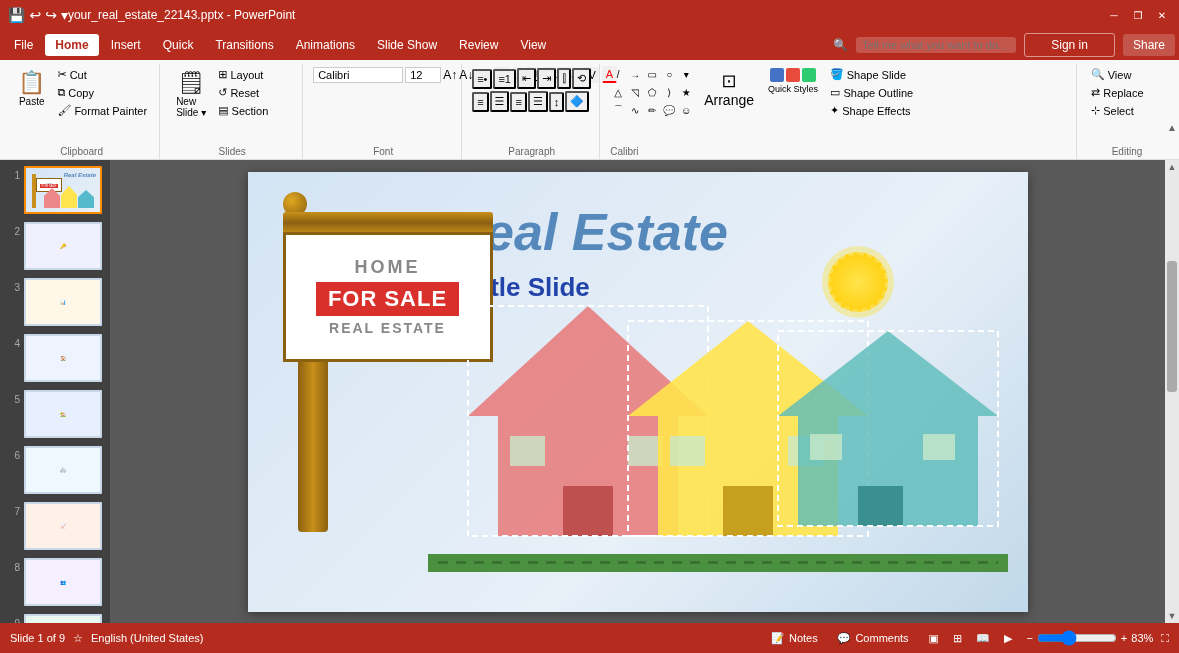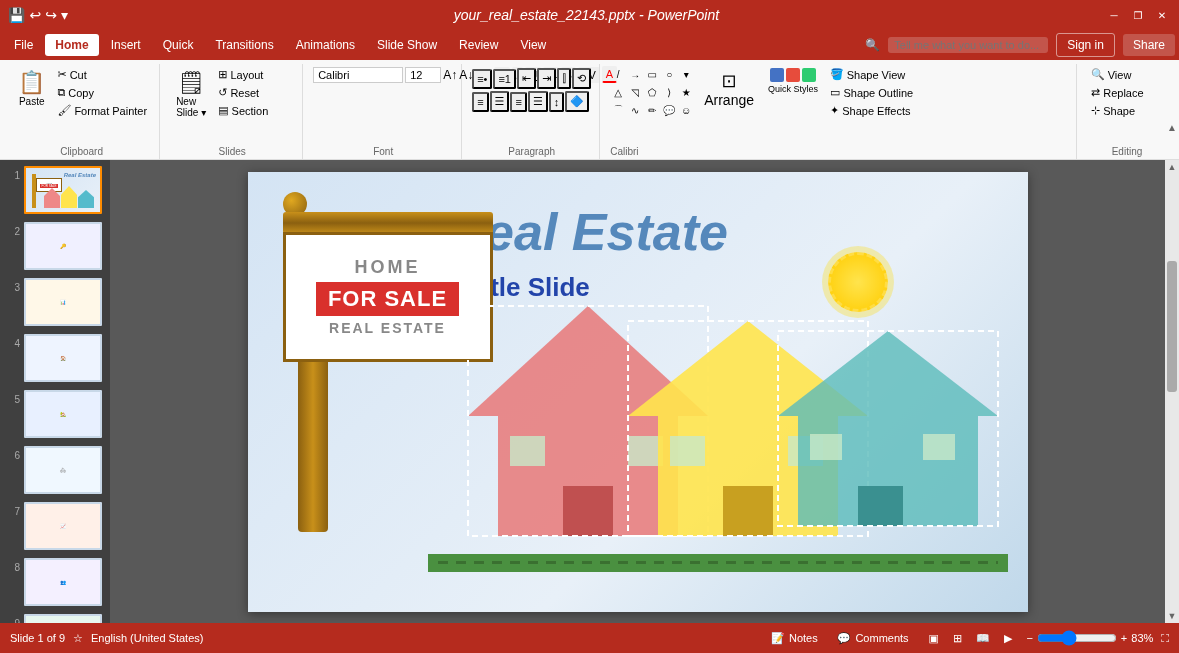--- a/index.html
+++ b/index.html
@@ -8,21 +8,21 @@
     
     #titlebar {
       height: 30px;
       background: #b52b1e;
       display: flex;
       align-items: center;
       justify-content: space-between;
       padding: 0 8px;
       color: white;
     }
-    #titlebar .title { flex: 1; text-align: center; font-size: 14px; font-style: italic; }
+    #titlebar .title { flex: 1; font-size: 12px; }
     #titlebar .window-controls { display: flex; gap: 6px; }
     #titlebar .win-btn { width: 18px; height: 18px; display: flex; align-items: center; justify-content: center; font-size: 10px; cursor: pointer; }
     #titlebar .left-icons { display: flex; align-items: center; gap: 4px; }
     #titlebar .left-icons span { font-size: 14px; cursor: pointer; }
 
     
     #menubar {
       height: 30px;
       background: #b52b1e;
       display: flex;
@@ -33,21 +33,21 @@
     }
     .menu-item {
       padding: 4px 10px;
       cursor: pointer;
       border-radius: 3px;
       font-size: 12px;
       white-space: nowrap;
     }
     .menu-item.active { background: white; color: #b52b1e; font-weight: 600; }
     .menu-right { margin-left: auto; display: flex; align-items: center; gap: 8px; color: white; font-size: 12px; }
-    .sign-in-btn { padding: 4px 10px; border: 1px solid rgba(255,255,255,0.5); border-radius: 3px; cursor: pointer; }
+    .sign-in-btn { padding: 4px 26px; border: 1px solid rgba(255,255,255,0.5); border-radius: 3px; cursor: pointer; }
     .share-btn { padding: 4px 10px; background: rgba(255,255,255,0.2); border-radius: 3px; cursor: pointer; }
 
     
     #ribbon {
       height: 100px;
       background: #f8f8f8;
       border-bottom: 1px solid #ddd;
       display: flex;
       flex-direction: column;
     }
@@ -471,21 +471,21 @@
           <div style="display:flex;gap:2px;">
             <div style="width:14px;height:14px;background:#4472c4;border-radius:2px;"></div>
             <div style="width:14px;height:14px;background:#e74c3c;border-radius:2px;"></div>
             <div style="width:14px;height:14px;background:#2ecc71;border-radius:2px;"></div>
           </div>
           <span style="font-size:9px;margin-top:2px;">Quick Styles</span>
         </div>
         <div class="rb-small-group">
           <div class="rb-small">
             <span>🪣</span>
-            <span>Shape View</span>
+            <span>Shape Slide</span>
           </div>
           <div class="rb-small">
             <span>▭</span>
             <span>Shape Outline</span>
           </div>
           <div class="rb-small">
             <span>✦</span>
             <span>Shape Effects</span>
           </div>
         </div>
@@ -498,21 +498,21 @@
         <div class="rb-small">
           <span>🔍</span>
           <span>View</span>
         </div>
         <div class="rb-small">
           <span>⇄</span>
           <span>Replace</span>
         </div>
         <div class="rb-small">
           <span>⊹</span>
-          <span>Shape</span>
+          <span>Select</span>
         </div>
       </div>
       <div class="ribbon-group-title">Editing</div>
     </div>
 
   </div>
   <div id="ribbon-collapse">▲</div>
 </div>
 
 <div id="main-area">

